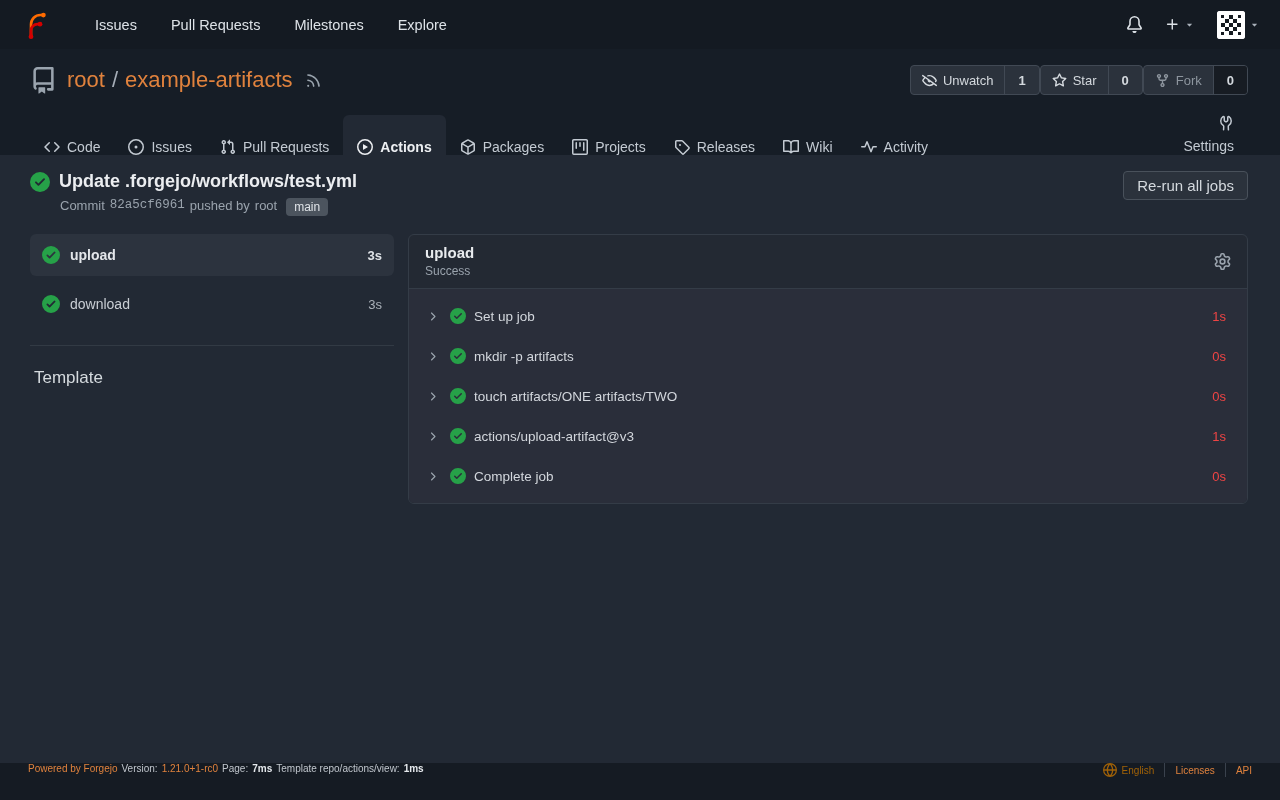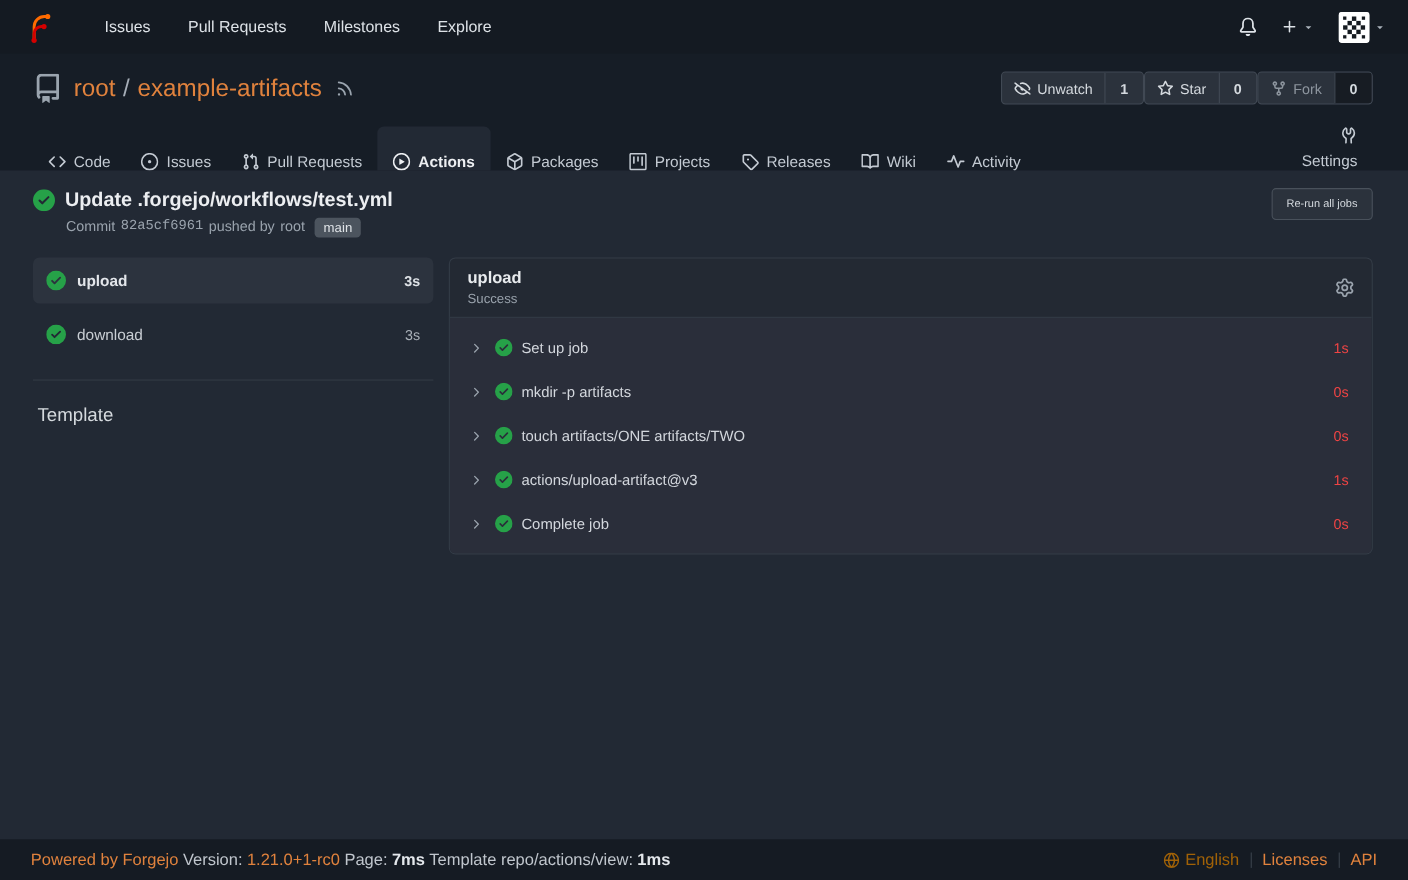--- a/index.html
+++ b/index.html
@@ -80,21 +80,21 @@
     display:flex; align-items:flex-start; gap:5px;
   }
   .commit-sha { font-family:"Liberation Mono", monospace; font-size:12.5px; }
   .branch-badge {
     background:#4c545e; color:#dfe3e7; font-size:12px;
     padding:2px 8px; border-radius:4px; margin-left:4px; cursor:pointer;
   }
   .rerun-btn {
     margin-left:auto; height:29px; padding:0 13px;
     background:#2b323c; border:1px solid #49515b; border-radius:4px;
-    color:#d4d9de; font-size:10px; cursor:pointer;
+    color:#d4d9de; font-size:15px; cursor:pointer;
     font-family:"Liberation Sans", sans-serif;
   }
 
   .columns { display:flex; gap:14px; margin-top:18px; align-items:flex-start; }
 
   
   .side { width:364px; flex:none; }
   .job-row {
     height:42px; display:flex; align-items:center; gap:10px;
     padding:0 12px; border-radius:6px; margin-bottom:7px;
@@ -128,22 +128,22 @@
     height:40px; display:flex; align-items:center;
     padding:0 21px 0 17px; font-size:13.5px; color:#d3d7dd; cursor:pointer;
   }
   .step-chevron { color:#9aa3ad; margin-right:11px; display:flex; }
   .step-check { color:#26a148; margin-right:8px; display:flex; }
   .step-duration { margin-left:auto; color:#ef4444; font-size:13px; }
 
   
   .footer {
     height:37px; flex:none; background:#151b23;
-    display:flex; align-items:center; padding:0 28px;
-    font-size:15px; color:#c0c6cd;
+    display:flex; align-items:flex-start; padding:0 28px;
+    font-size:10px; color:#c0c6cd;
   }
   .footer .olink { color:#e0823d; cursor:pointer; }
   .footer .sp { margin-right:4px; }
   .footer strong { color:#e4e8ec; }
   .footer-right { margin-left:auto; display:flex; align-items:center; gap:10px; }
   .footer-sep { width:1px; height:14px; background:#3a424d; }
   .lang { display:flex; align-items:center; gap:5px; cursor:pointer; color:#a16207; }
 </style>
 </head>
 <body>

